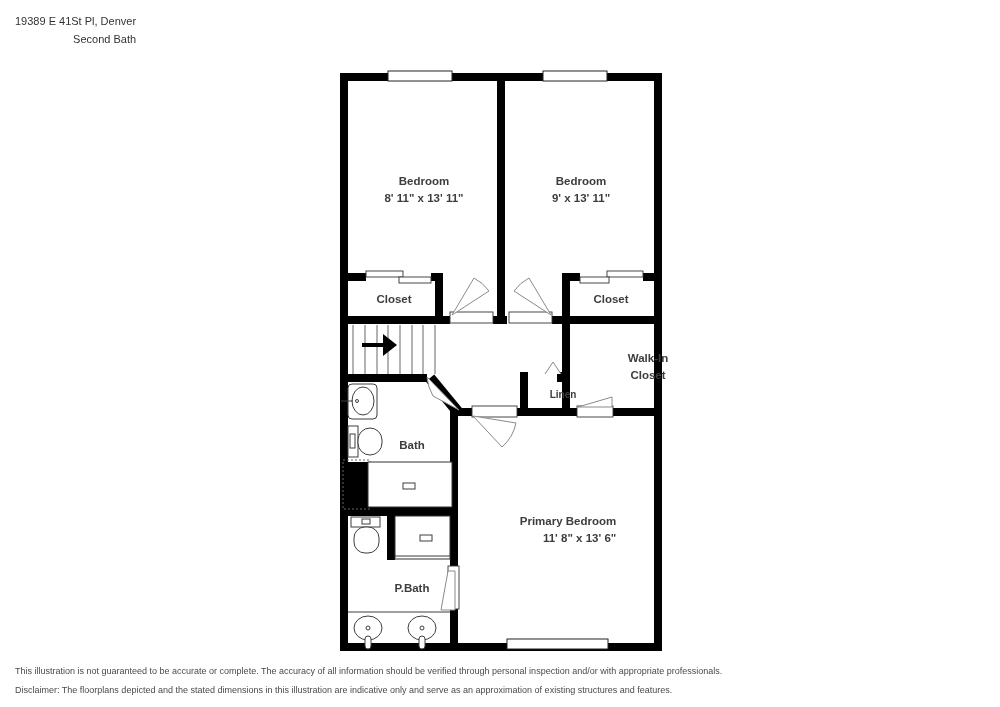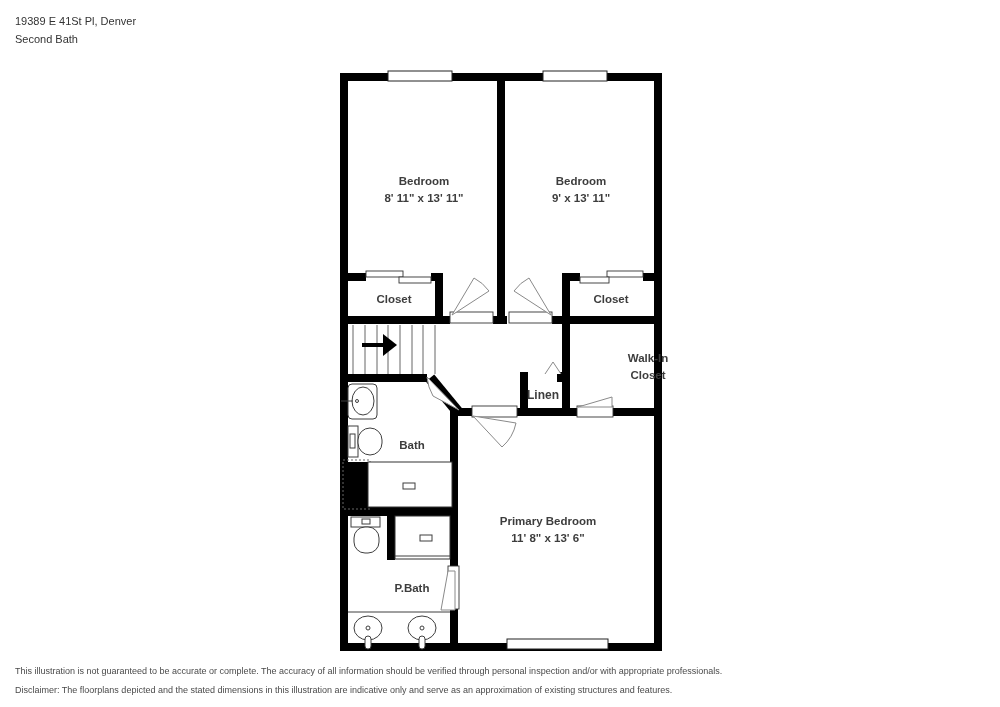--- a/index.html
+++ b/index.html
@@ -1,22 +1,22 @@
 <!DOCTYPE html>
 <html><head>
 <meta charset="utf-8">
 <style>
   html,body{margin:0;padding:0;background:#ffffff;}
   body{width:1000px;height:707px;font-family:"Liberation Sans",sans-serif;}
   .screen{position:relative;width:1000px;height:707px;background:#ffffff;overflow:hidden;}
-  .header{position:absolute;left:15px;top:13px;font-size:11px;line-height:17.5px;color:#333333;}
+  .header{position:absolute;left:15px;top:13px;font-size:11px;line-height:17.5px;color:#333333;text-align:right;}
   .plan-svg{position:absolute;left:0;top:0;}
   .plan-label{position:absolute;transform:translate(-50%,-50%);text-align:center;color:#3d3d3d;
               font-size:11.5px;line-height:17px;white-space:nowrap;font-weight:bold;}
-  .plan-label.small{font-size:12px;line-height:10px;}
+  .plan-label.small{font-size:10px;line-height:10px;margin-left:20px;}
   .disclaimer{position:absolute;left:15px;top:662px;font-size:9px;line-height:18.5px;color:#4a4a4a;}
 </style>
 </head>
 <body>
 
 <div class="screen">
 
   <div class="header">
     <div>19389 E 41St Pl, Denver</div>
     <div>Second Bath</div>
@@ -154,21 +154,21 @@
   </div>
   <div class="plan-label" style="left:394px;top:299px;">Closet</div>
   <div class="plan-label" style="left:611px;top:299px;">Closet</div>
   <div class="plan-label" style="left:648px;top:367px;">
     <div>Walk-In</div>
     <div>Closet</div>
   </div>
   <div class="plan-label small" style="left:543px;top:395px;">Linen</div>
   <div class="plan-label" style="left:412px;top:421px;margin-top:24px;">Bath</div>
   <div class="plan-label" style="left:412px;top:588px;">P.Bath</div>
-  <div class="plan-label" style="left:548px;top:530px;">
+  <div class="plan-label" style="left:568px;top:530px;text-align:right;">
     <div>Primary Bedroom</div>
     <div>11' 8" x 13' 6"</div>
   </div>
 
   <div class="disclaimer">
     <div>This illustration is not guaranteed to be accurate or complete. The accuracy of all information should be verified through personal inspection and/or with appropriate professionals.</div>
     <div>Disclaimer: The floorplans depicted and the stated dimensions in this illustration are indicative only and serve as an approximation of existing structures and features.</div>
   </div>
 
 </div>

